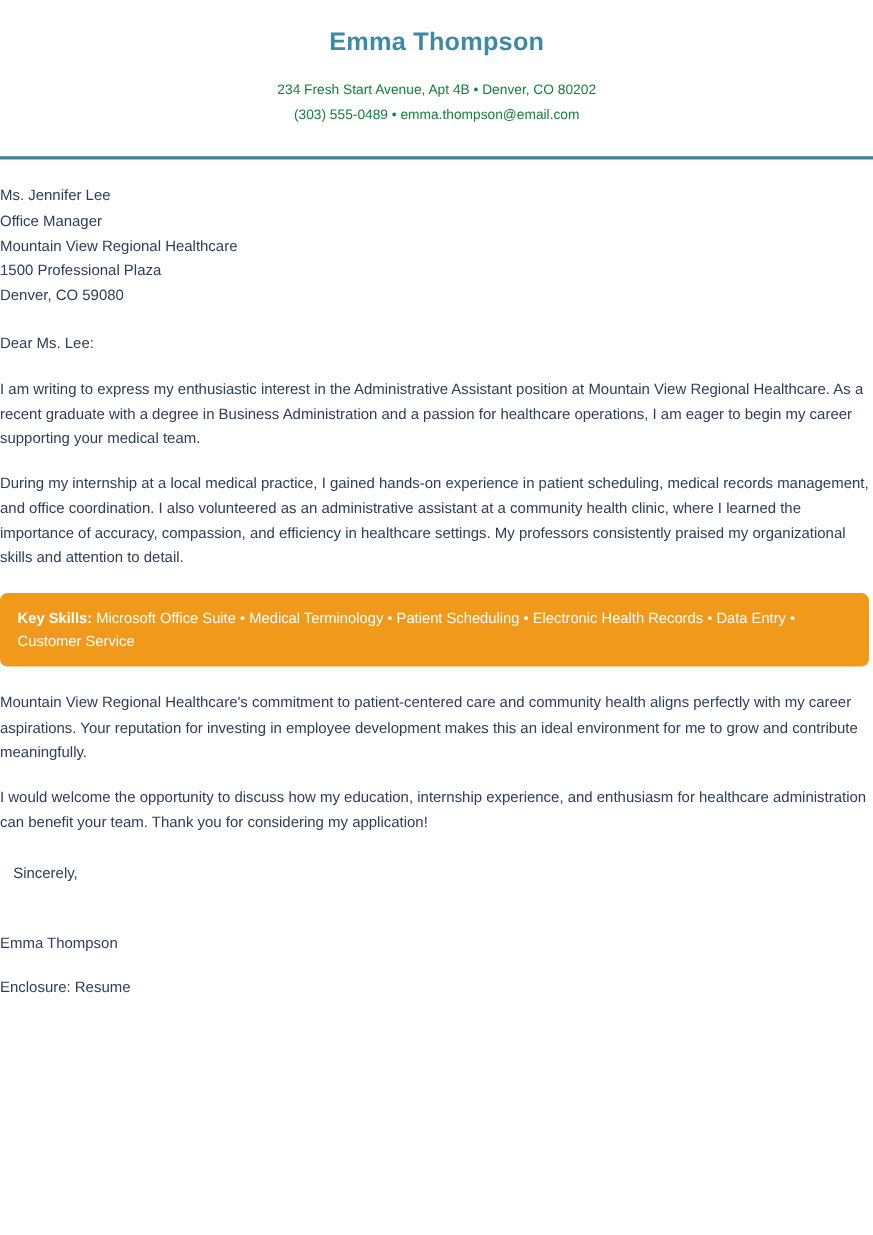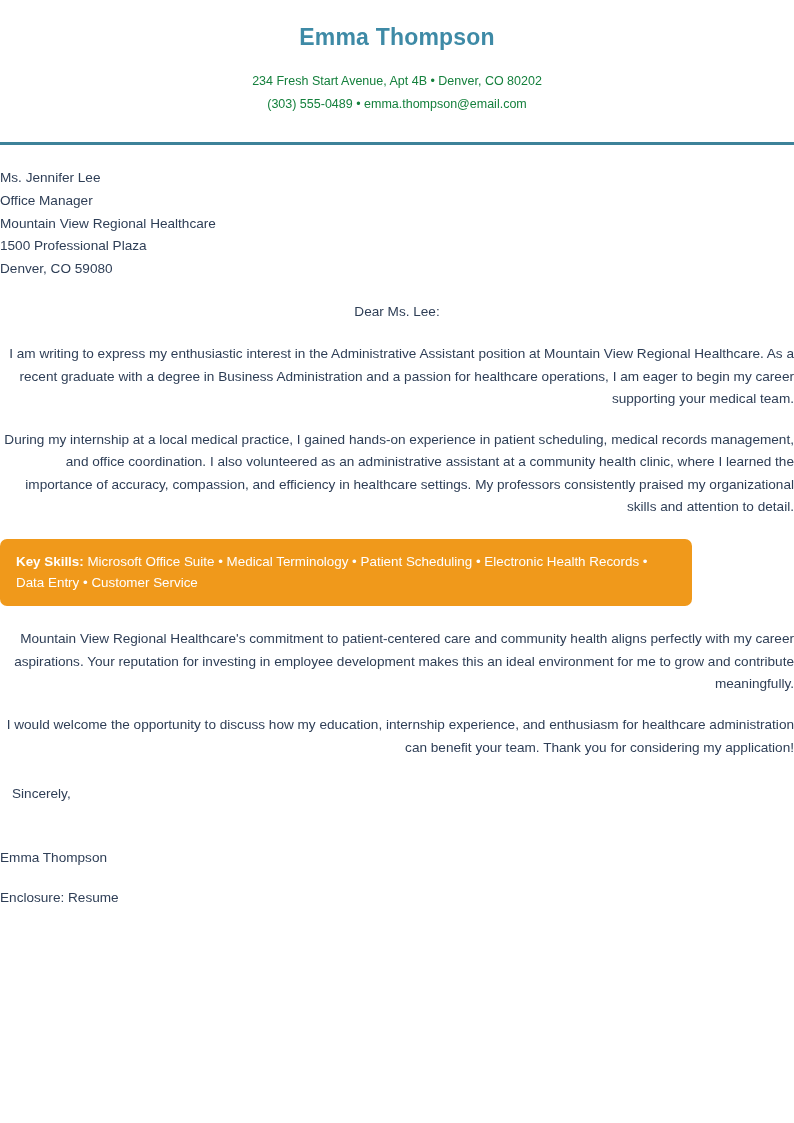--- a/index.html
+++ b/index.html
@@ -65,37 +65,36 @@
 
   .recipient-block {
     margin: 0 12px 20px 0;
   }
   .recipient-block div {
     line-height: 1.68;
   }
 
   .salutation {
     margin: 0 0 20px 0;
-    text-align: center;
   }
 
   .body-paragraph {
     margin: 0 0 18px 0;
     line-height: 1.66;
-    text-align: right;
+    text-align: left;
   }
 
   
   .skills-box {
     background: #f0991b;
     color: #ffffff;
     border-radius: 7px;
     padding: 12px 16px 13px 16px;
     margin: 20px 0 22px 0;
-    width: 692px;
+    width: 790px;
     box-sizing: border-box;
     font-size: 13.4px;
     line-height: 1.58;
   }
   .skills-label {
     font-weight: bold;
   }
 
   
   .closing {

